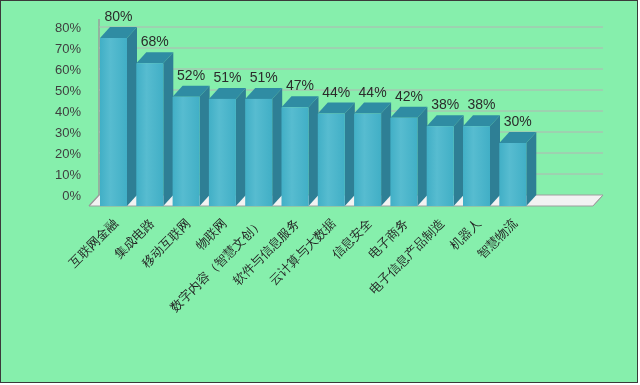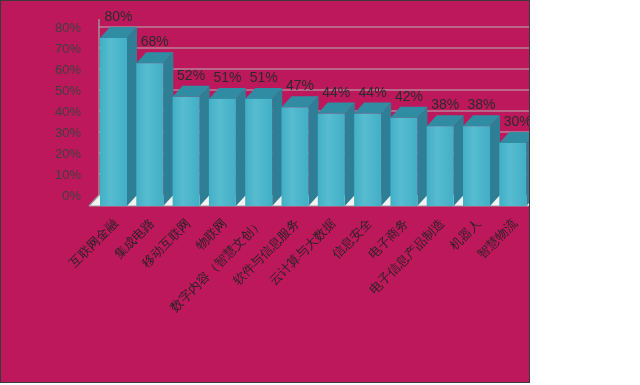--- a/index.html
+++ b/index.html
@@ -8,24 +8,24 @@
     background: #ffffff;
   }
   body {
     width: 640px;
     height: 385px;
     font-family: "Liberation Sans", "DejaVu Sans", sans-serif;
     overflow: hidden;
   }
   #chart-frame {
     position: relative;
-    width: 530px;
+    width: 638px;
     height: 383px;
     border: 1px solid #3a3a3a;
-    background: #be185d;
+    background: #86efac;
     box-sizing: border-box;
     overflow: hidden;
   }
   #plot-svg {
     position: absolute;
     left: 0;
     top: 0;
   }
   .ytick {
     font-size: 13px;

